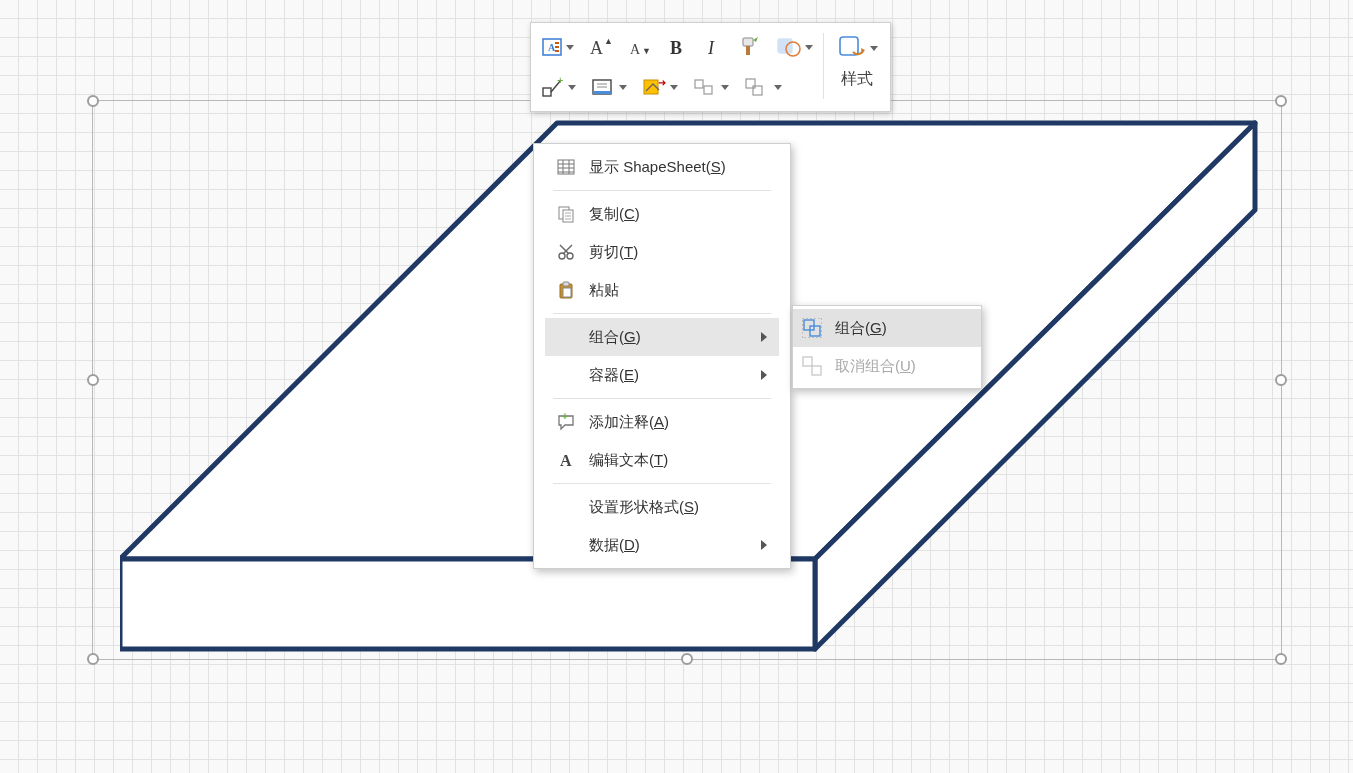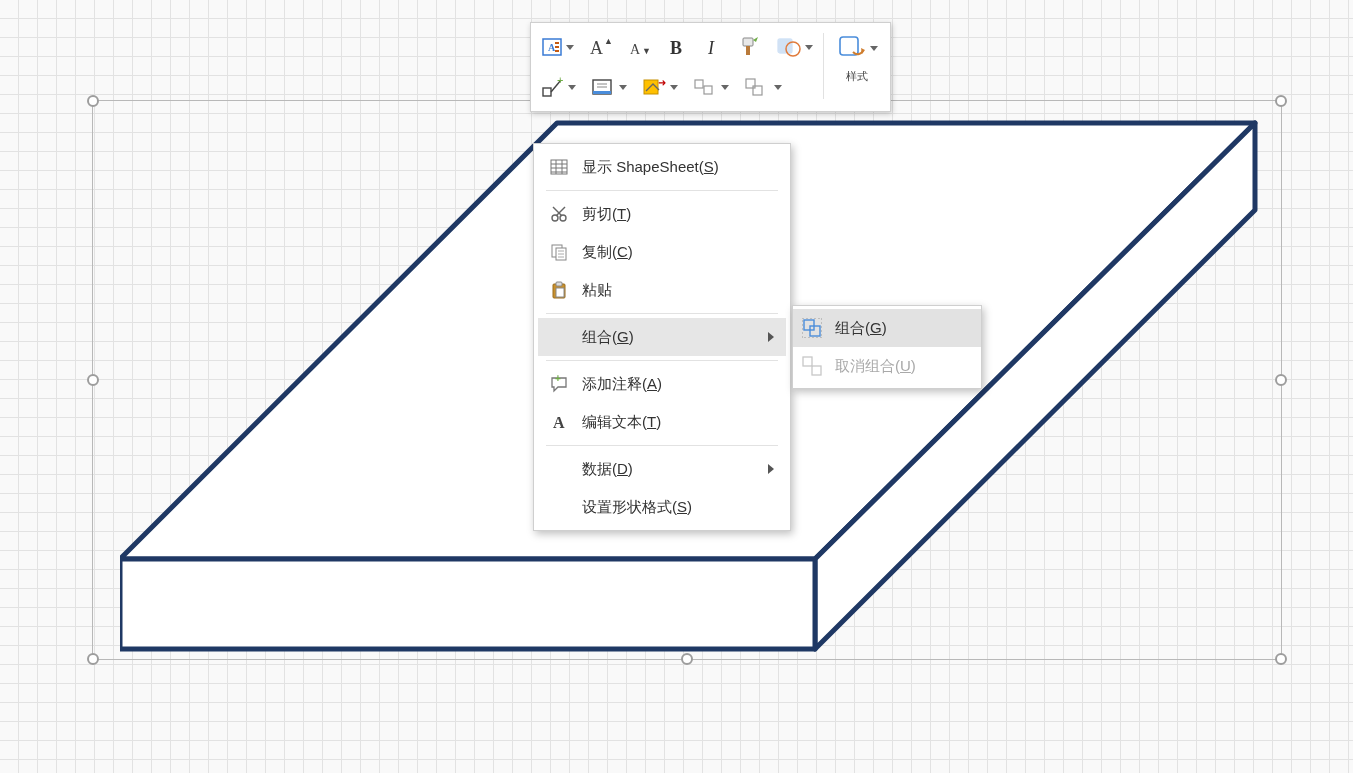--- a/index.html
+++ b/index.html
@@ -94,34 +94,34 @@
   border-right: 4px solid transparent;
   border-top: 5px solid #666;
   margin-left: 3px;
   display: inline-block;
 }
 .styles-label {
   display: flex;
   align-items: center;
   justify-content: center;
   width: 54px;
-  font-size: 11px;
+  font-size: 16px;
   color: #444;
 }
 
 
 .ctx {
   position: absolute;
   left: 533px;
   top: 143px;
   width: 258px;
   background: #fff;
   border: 1px solid #cfcfcf;
   box-shadow: 2px 3px 8px rgba(0,0,0,.25);
-  padding: 4px 4px;
+  padding: 4px 11px;
 }
 .ctx-item {
   display: flex;
   align-items: center;
   height: 38px;
   padding: 0 12px 0 8px;
   cursor: pointer;
   color: #333;
 }
 .ctx-item.highlight { background: #e6e6e6; }
@@ -304,56 +304,61 @@
           <line x1="6" y1="1" x2="6" y2="15" stroke="#777"></line>
           <line x1="12" y1="1" x2="12" y2="15" stroke="#777"></line>
         </svg>
     </span>
     <span class="ctx-label">显示 ShapeSheet(<span class="ul-char">S</span>)</span>
   </div>
   <div class="ctx-sep"></div>
   <div class="ctx-item">
     <span class="ctx-icon">
       <svg width="18" height="18">
-          <circle cx="5" cy="13" r="3" fill="none" stroke="#666" stroke-width="1.4"></circle>
-          <circle cx="13" cy="13" r="3" fill="none" stroke="#666" stroke-width="1.4"></circle>
-          <line x1="6" y1="11" x2="15" y2="2" stroke="#666" stroke-width="1.4"></line>
-          <line x1="12" y1="11" x2="3" y2="2" stroke="#666" stroke-width="1.4"></line>
-        </svg>
-    </span>
-    <span class="ctx-label">剪切(<span class="ul-char">T</span>)</span>
-  </div>
-  <div class="ctx-item">
-    <span class="ctx-icon">
-      <svg width="18" height="18">
           <rect x="2" y="2" width="10" height="12" fill="#fff" stroke="#888"></rect>
           <rect x="6" y="5" width="10" height="12" fill="#fff" stroke="#888"></rect>
           <line x1="8" y1="8" x2="14" y2="8" stroke="#aaa"></line>
           <line x1="8" y1="11" x2="14" y2="11" stroke="#aaa"></line>
           <line x1="8" y1="14" x2="14" y2="14" stroke="#aaa"></line>
         </svg>
     </span>
     <span class="ctx-label">复制(<span class="ul-char">C</span>)</span>
   </div>
   <div class="ctx-item">
     <span class="ctx-icon">
       <svg width="18" height="18">
+          <circle cx="5" cy="13" r="3" fill="none" stroke="#666" stroke-width="1.4"></circle>
+          <circle cx="13" cy="13" r="3" fill="none" stroke="#666" stroke-width="1.4"></circle>
+          <line x1="6" y1="11" x2="15" y2="2" stroke="#666" stroke-width="1.4"></line>
+          <line x1="12" y1="11" x2="3" y2="2" stroke="#666" stroke-width="1.4"></line>
+        </svg>
+    </span>
+    <span class="ctx-label">剪切(<span class="ul-char">T</span>)</span>
+  </div>
+  <div class="ctx-item">
+    <span class="ctx-icon">
+      <svg width="18" height="18">
           <rect x="3" y="3" width="12" height="14" rx="1" fill="#c9912d" stroke="#9b6d1d"></rect>
           <rect x="6" y="1" width="6" height="4" rx="1" fill="#ddd" stroke="#888"></rect>
           <rect x="6" y="7" width="8" height="9" fill="#fff" stroke="#888"></rect>
         </svg>
     </span>
     <span class="ctx-label">粘贴</span>
   </div>
   <div class="ctx-sep"></div>
   <div class="ctx-item highlight">
     <span class="ctx-spacer"></span>
     <span class="ctx-label">组合(<span class="ul-char">G</span>)</span>
     <span class="ctx-arrow"></span>
   </div>
+  <div class="ctx-item">
+    <span class="ctx-spacer"></span>
+    <span class="ctx-label">容器(<span class="ul-char">E</span>)</span>
+    <span class="ctx-arrow"></span>
+  </div>
   <div class="ctx-sep"></div>
   <div class="ctx-item">
     <span class="ctx-icon">
       <svg width="18" height="18">
           <path d="M2 3 H16 V12 H8 L4 16 V12 H2 Z" fill="#fff" stroke="#777" stroke-width="1.3"></path>
           <text x="5" y="7" font-size="10" fill="#70ad47" font-weight="bold">+</text>
         </svg>
     </span>
     <span class="ctx-label">添加注释(<span class="ul-char">A</span>)</span>
   </div>
@@ -361,26 +366,26 @@
     <span class="ctx-icon">
       <svg width="18" height="18">
           <text x="3" y="15" font-size="16" font-family="serif" fill="#444" font-weight="bold">A</text>
         </svg>
     </span>
     <span class="ctx-label">编辑文本(<span class="ul-char">T</span>)</span>
   </div>
   <div class="ctx-sep"></div>
   <div class="ctx-item">
     <span class="ctx-spacer"></span>
+    <span class="ctx-label">设置形状格式(<span class="ul-char">S</span>)</span>
+  </div>
+  <div class="ctx-item">
+    <span class="ctx-spacer"></span>
     <span class="ctx-label">数据(<span class="ul-char">D</span>)</span>
     <span class="ctx-arrow"></span>
-  </div>
-  <div class="ctx-item">
-    <span class="ctx-spacer"></span>
-    <span class="ctx-label">设置形状格式(<span class="ul-char">S</span>)</span>
   </div>
 </div>
 
 <div class="submenu">
   <div class="ctx-item highlight">
     <span class="ctx-icon">
       <svg width="20" height="20">
           <rect x="2" y="2" width="10" height="10" fill="none" stroke="#4a8ddb" stroke-width="1.4"></rect>
           <rect x="8" y="8" width="10" height="10" fill="none" stroke="#4a8ddb" stroke-width="1.4"></rect>
           <rect x="0" y="0" width="20" height="20" fill="none" stroke="#999" stroke-dasharray="2 2"></rect>

